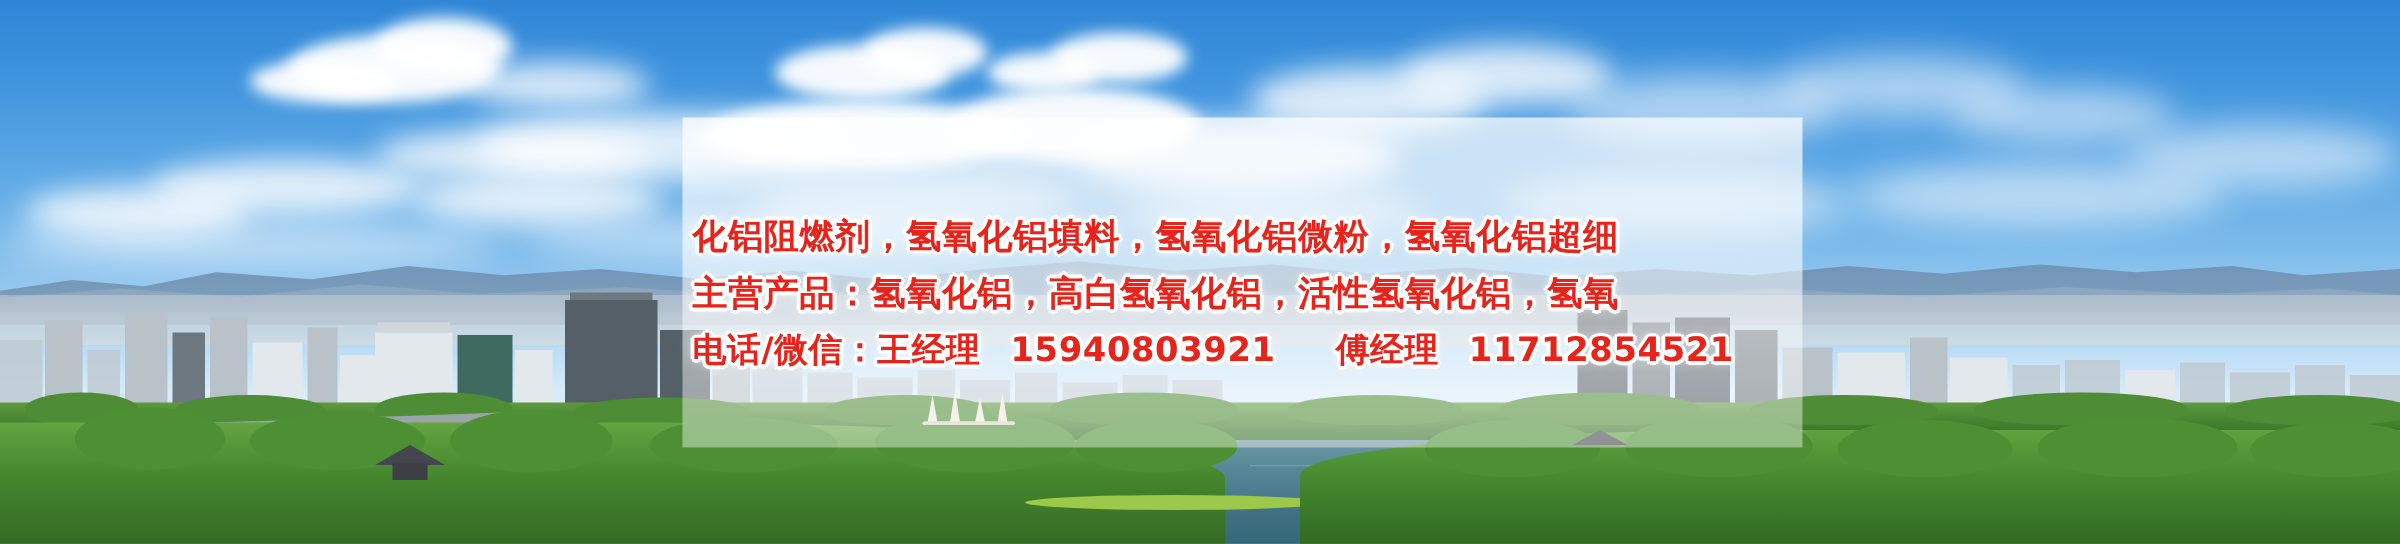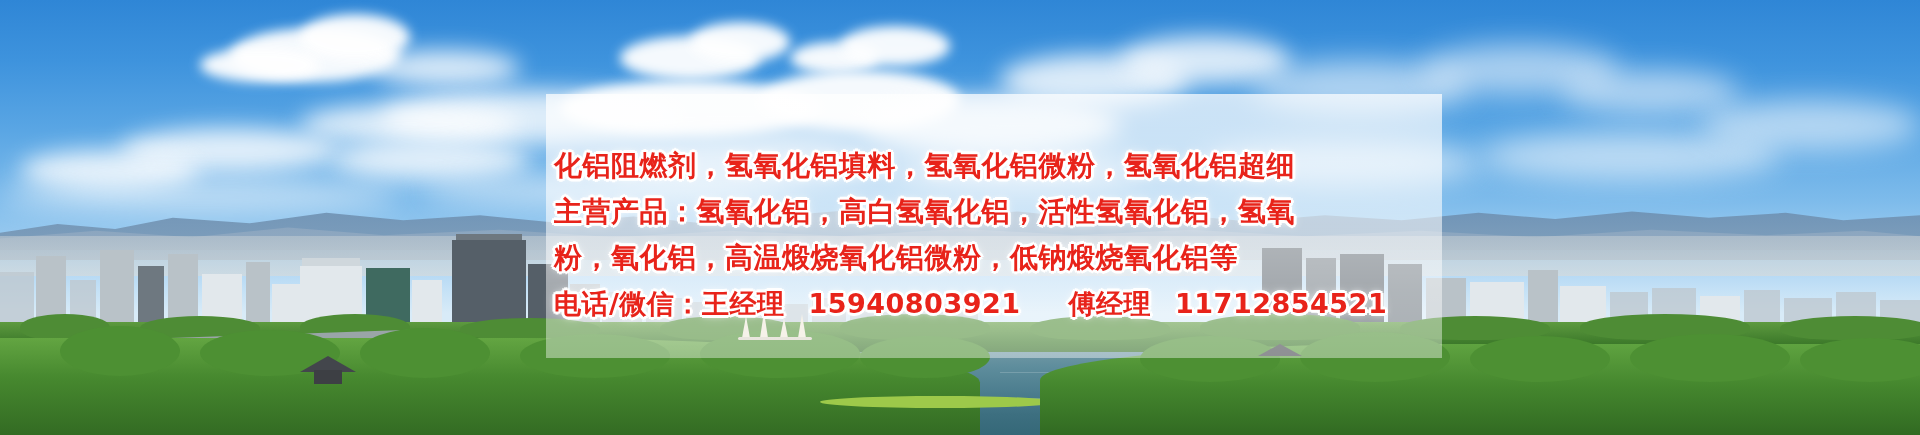--- a/index.html
+++ b/index.html
@@ -287,17 +287,16 @@
   <div class="sail" style="left:760px;top:312px;width:8px;height:26px;"></div>
   <div class="sail" style="left:780px;top:318px;width:8px;height:20px;"></div>
   <div class="sail" style="left:798px;top:314px;width:8px;height:24px;"></div>
   <div class="boat" style="left:738px;top:337px;width:74px;height:3px;border-radius:2px;"></div>
 
   <div class="panel"></div>
 
   <div class="textblock">
     <div class="line">化铝阻燃剂，氢氧化铝填料，氢氧化铝微粉，氢氧化铝超细</div>
     <div class="line">主营产品：氢氧化铝，高白氢氧化铝，活性氢氧化铝，氢氧</div>
-    <div class="line">粉，氧化铝，高温煅烧氧化铝微粉，低钠煅烧氧化铝等</div>
     <div class="line contact"><span>电话/微信：</span><span>王经理</span><span class="gap"></span><span>15940803921</span><span class="gap"></span><span class="gap"></span><span>傅经理</span><span class="gap"></span><span>11712854521</span></div>
   </div>
 
 </div>
 
 </body></html>

